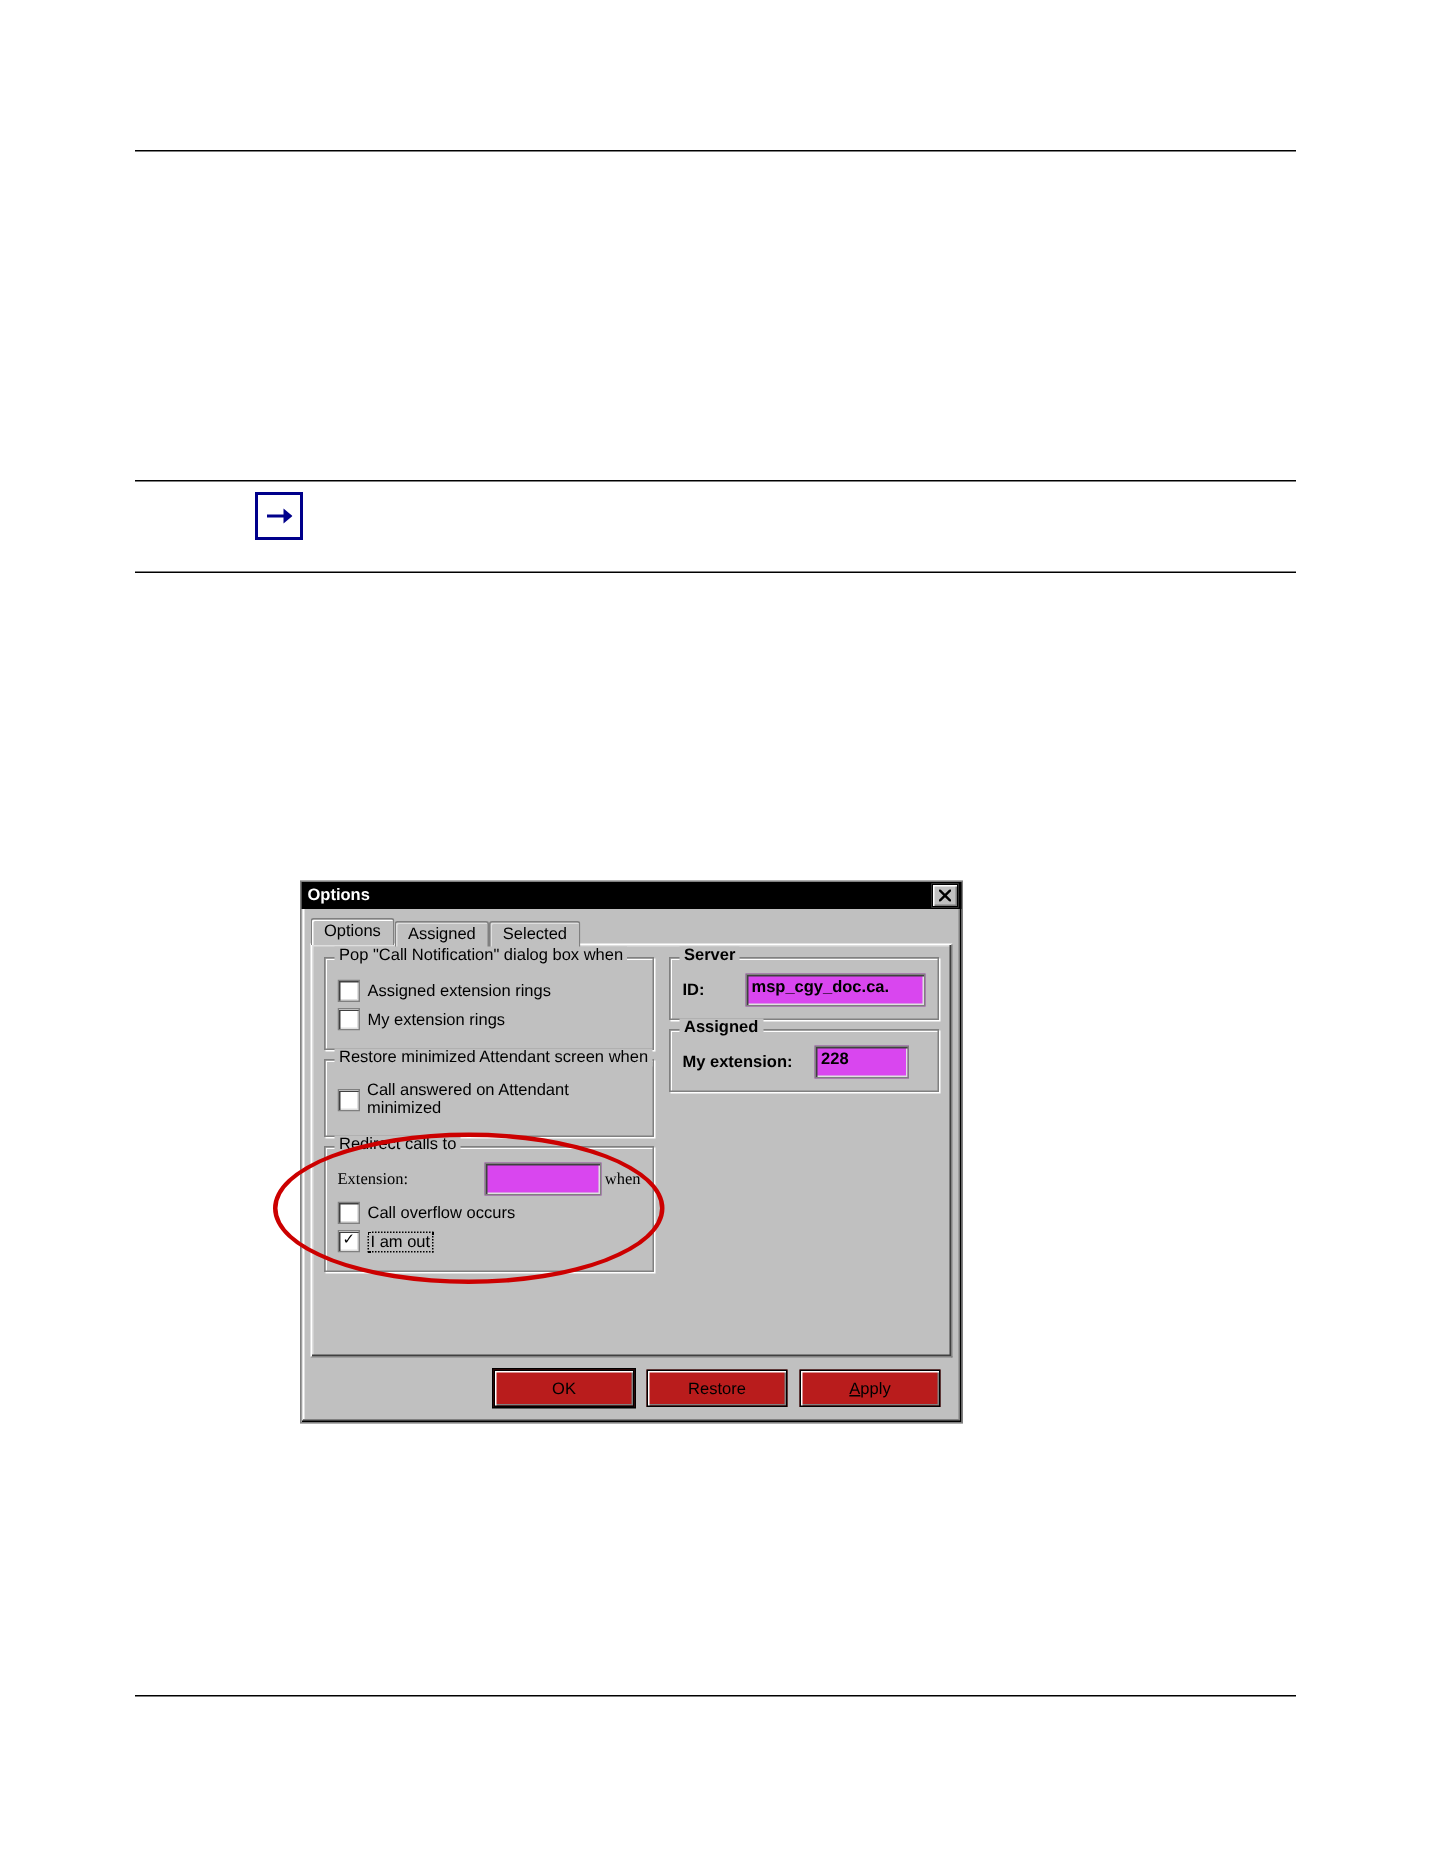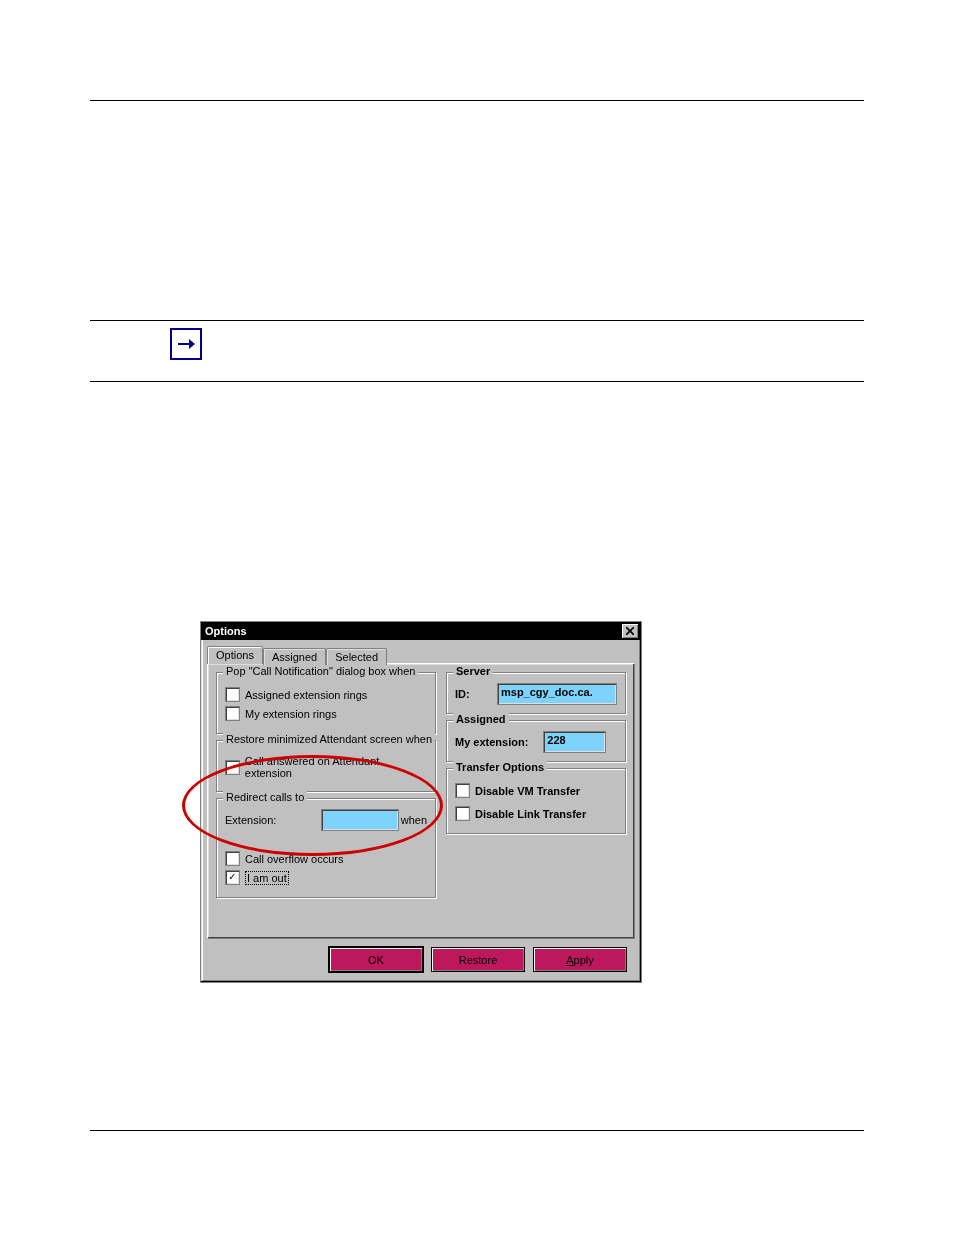--- a/index.html
+++ b/index.html
@@ -45,21 +45,21 @@
     top: 1130px;
     left: 90px;
     right: 90px;
     border-top: 1px solid #000;
     height: 0;
   }
 
   
   .dialog {
     position: absolute;
-    top: 621px;
+    top: 587px;
     left: 200px;
     width: 440px;
     height: 360px;
     background: #c0c0c0;
     border: 1px solid #808080;
     box-shadow:
       inset -1px -1px 0 #000,
       inset 1px 1px 0 #dfdfdf,
       inset -2px -2px 0 #808080,
       inset 2px 2px 0 #fff;
@@ -170,21 +170,21 @@
   }
   .checkbox.checked::after {
     content: "✓";
     font-size: 10px;
     line-height: 10px;
     color: #000;
     position: relative;
     top: -1px;
   }
   .text-input {
-    background: #7dd3fc;
+    background: #d946ef;
     border: 1px solid #808080;
     box-shadow:
       inset 1px 1px 0 #404040,
       inset -1px -1px 0 #dfdfdf;
     height: 18px;
     padding: 1px 3px;
     font-size: 11px;
     line-height: 14px;
     overflow: hidden;
     white-space: nowrap;
@@ -198,21 +198,21 @@
   .buttons {
     position: absolute;
     bottom: 10px;
     right: 14px;
     display: flex;
     gap: 8px;
   }
   .btn {
     min-width: 72px;
     height: 23px;
-    background: #be185d;
+    background: #b91c1c;
     border: 1px solid #000;
     box-shadow:
       inset 1px 1px 0 #fff,
       inset -1px -1px 0 #808080;
     font-size: 11px;
     display: flex;
     align-items: center;
     justify-content: center;
     cursor: default;
     padding: 0 10px;
@@ -281,27 +281,27 @@
           <div class="check-row">
             <div class="checkbox"></div>
             <span>My extension rings</span>
           </div>
         </div>
 
         <div class="groupbox">
           <div class="legend">Restore minimized Attendant screen when</div>
           <div class="check-row">
             <div class="checkbox"></div>
-            <span>Call answered on Attendant extension</span>
+            <span>Call answered on Attendant minimized</span>
           </div>
         </div>
 
         <div class="groupbox" style="position:relative;">
           <div class="legend">Redirect calls to</div>
-          <div class="row" style="margin-bottom:20px;">
+          <div class="row" style="margin-bottom:4px;font-family:Liberation Serif, serif;">
             <span class="label-inline">Extension:</span>
             <div style="flex:1;"></div>
             <div class="text-input" style="width:70px;"></div>
             <span class="label-inline">when</span>
           </div>
           <div class="check-row">
             <div class="checkbox"></div>
             <span>Call overflow occurs</span>
           </div>
           <div class="check-row">
@@ -322,31 +322,20 @@
         </div>
 
         <div class="groupbox">
           <div class="legend">Assigned</div>
           <div class="row">
             <span class="label-inline">My extension:</span>
             <div class="text-input" style="width:55px;margin-left:13px;">228</div>
           </div>
         </div>
 
-        <div class="groupbox">
-          <div class="legend">Transfer Options</div>
-          <div class="check-row" style="margin-top:4px;">
-            <div class="checkbox"></div>
-            <span>Disable VM Transfer</span>
-          </div>
-          <div class="check-row" style="margin-top:8px;">
-            <div class="checkbox"></div>
-            <span>Disable Link Transfer</span>
-          </div>
-        </div>
       </div>
     </div>
   </div>
 
   <div class="buttons">
     <div class="btn default">OK</div>
     <div class="btn">Restore</div>
     <div class="btn"><span class="underline">A</span>pply</div>
   </div>
 </div>

